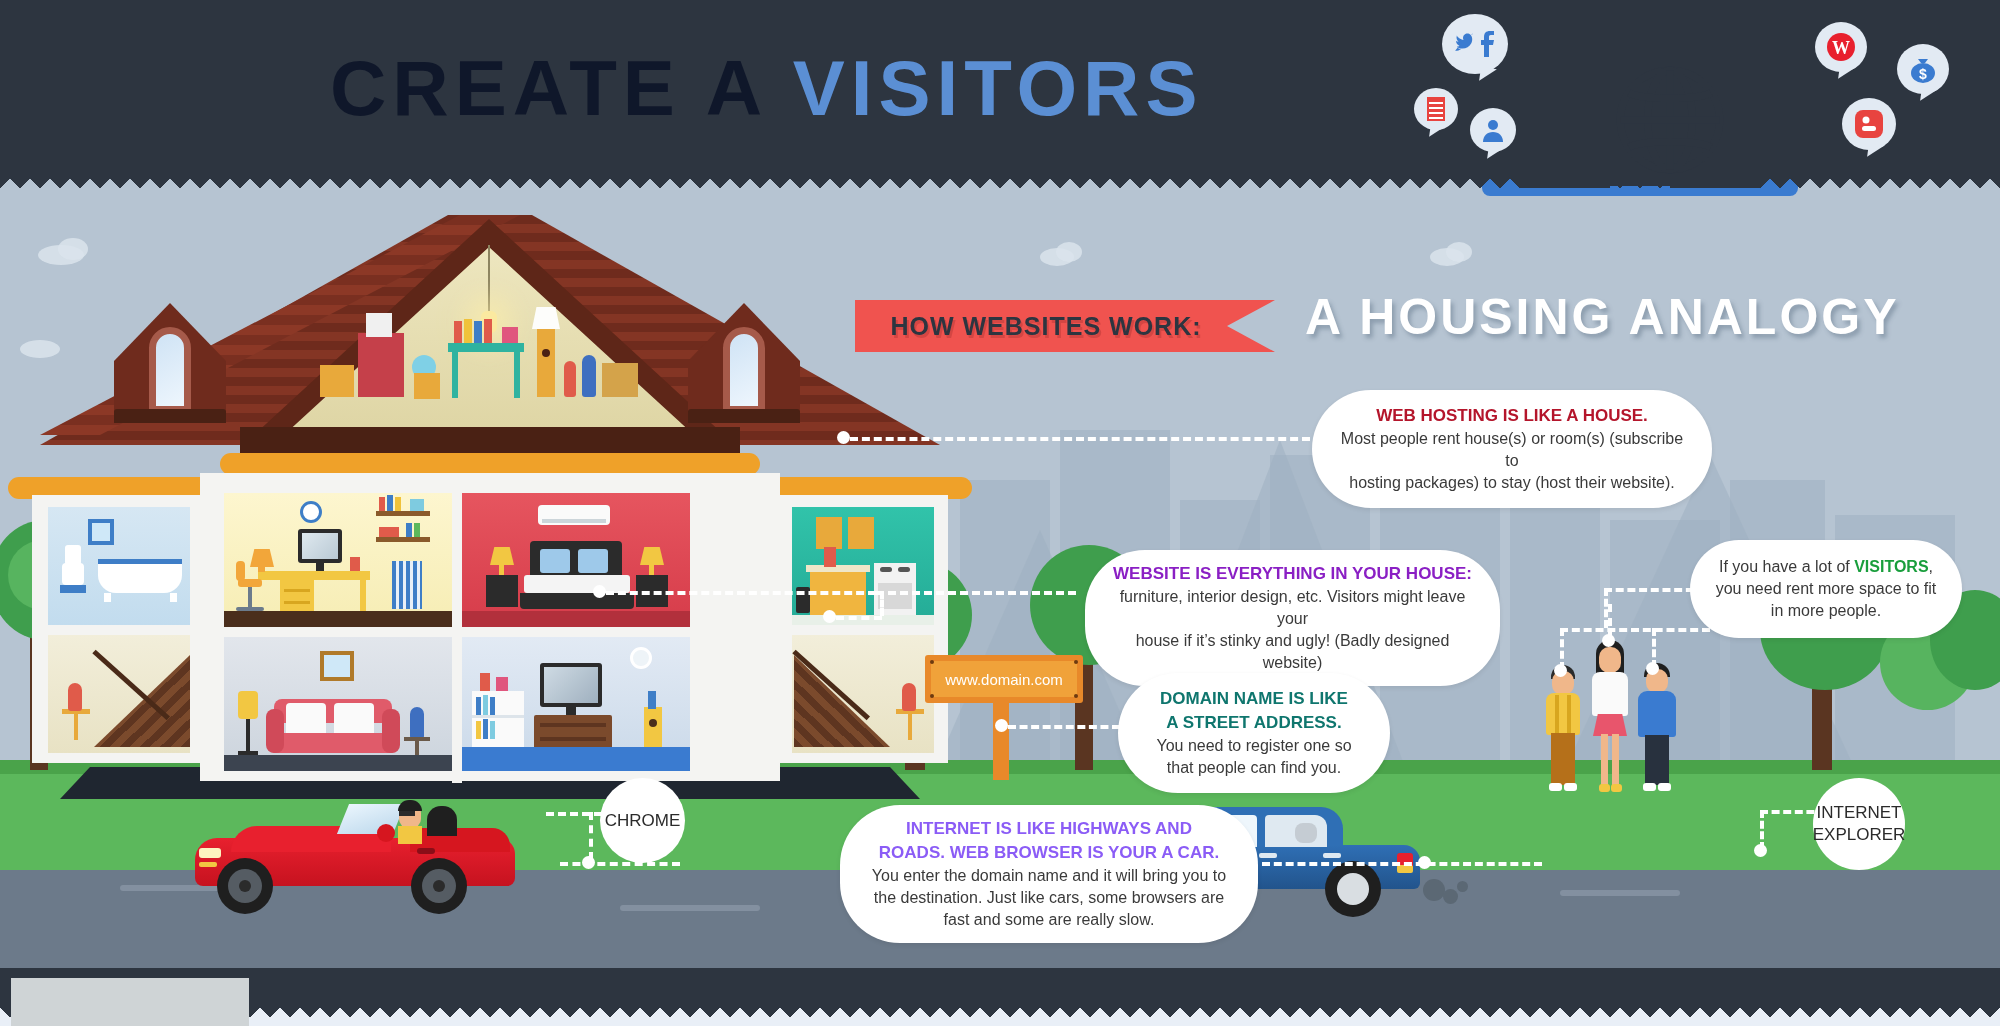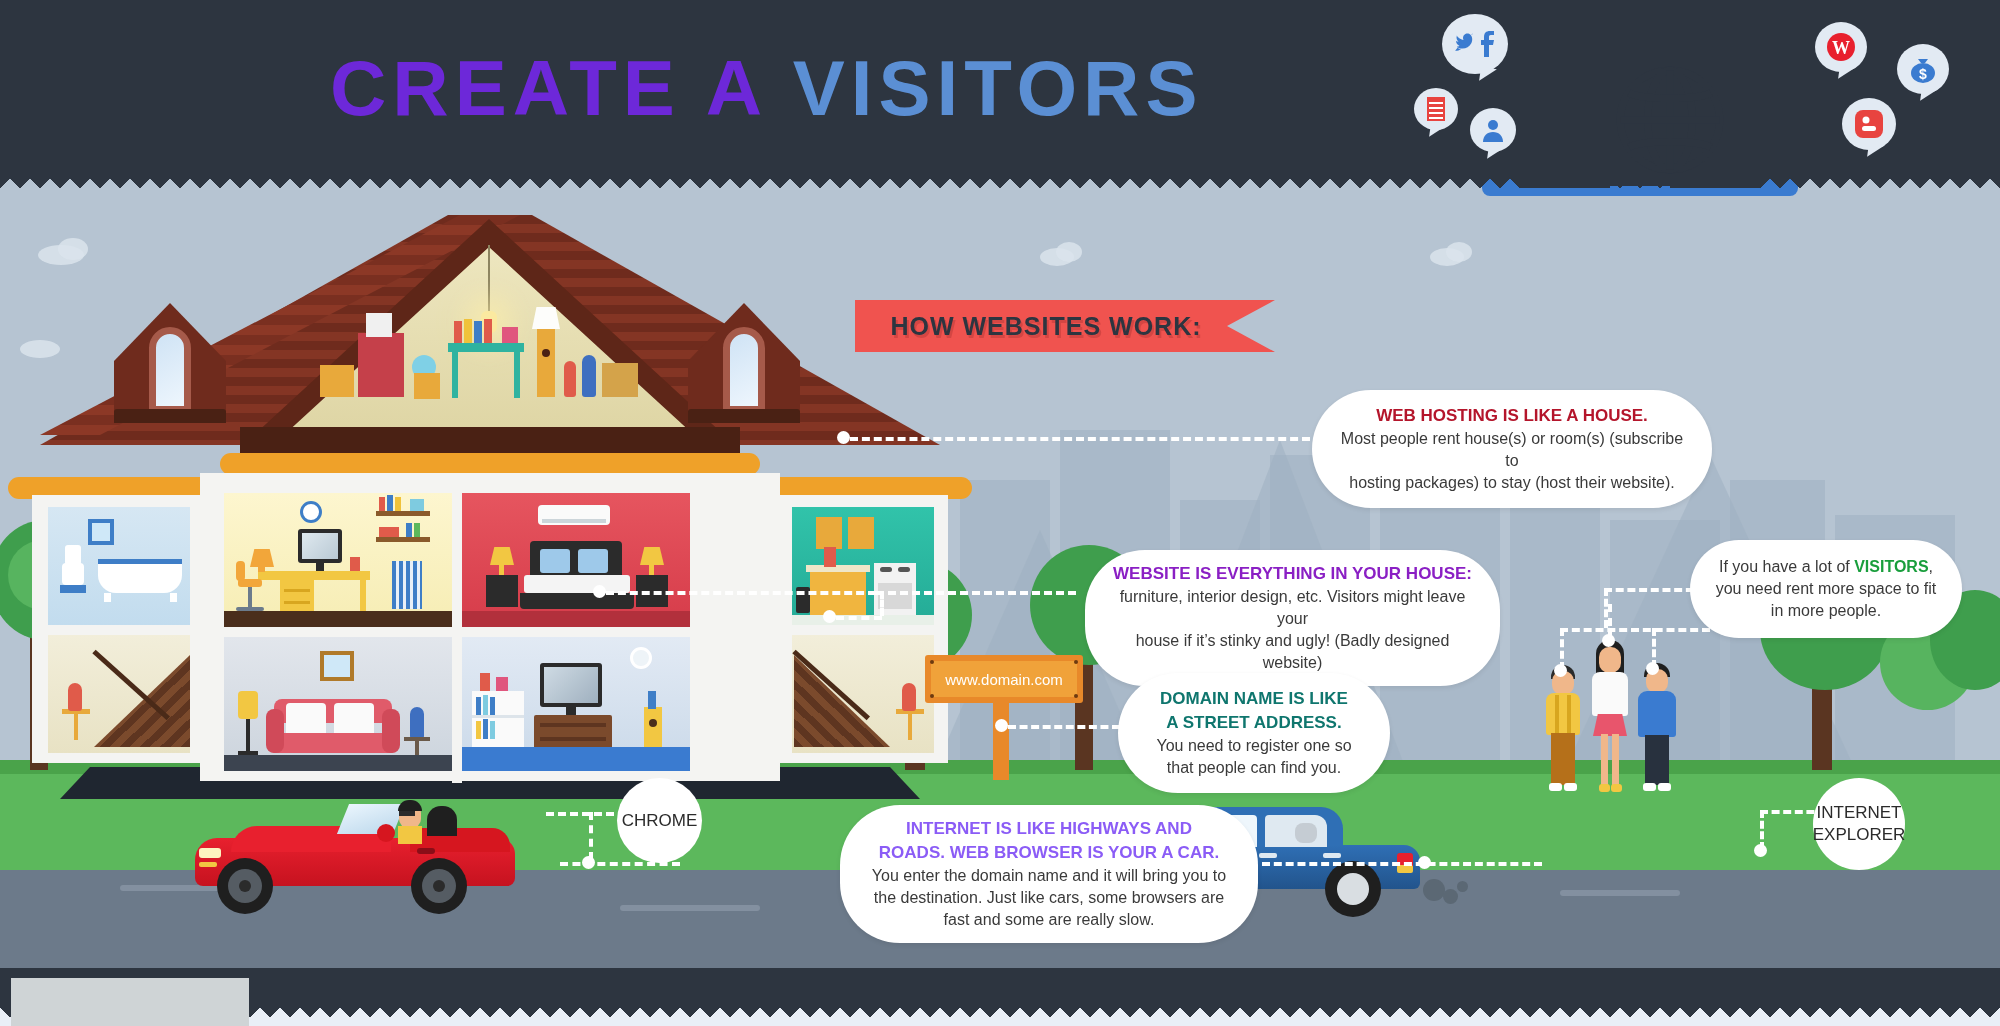--- a/index.html
+++ b/index.html
@@ -33,21 +33,21 @@
   }
   .ribbon-text {
     font-size: 40px; font-weight: bold; color: #2d3540; letter-spacing: 2px;
     padding-left: 38px; text-shadow: 3px 4px 0 rgba(170,40,40,.35);
   }
   .title-main {
     position: absolute; left: 330px; top: 38px; z-index: 23;
     font-size: 78px; font-weight: bold; letter-spacing: 6px; line-height: 100px;
     white-space: nowrap;
   }
-  .title-main .w1 { color: #6d28d9; }
+  .title-main .w1 { color: #0f172a; }
   .title-main .w2 { color: #5b8fd4; }
 
   
   .bubble-ico {
     position: absolute; z-index: 24;
     background: #e2eaf3; border-radius: 50%;
     display: flex; align-items: center; justify-content: center;
   }
   .bubble-ico::after {
     content: ""; position: absolute; bottom: -8px; right: 12px;
@@ -558,31 +558,32 @@
   </div>
 
   <div class="callout" style="left:840px;top:805px;width:418px;padding:12px 24px;">
     <div class="hd blue">INTERNET IS LIKE HIGHWAYS AND</div>
     <div class="hd blue">ROADS. WEB BROWSER IS YOUR A CAR.</div>
     <div class="bd">You enter the domain name and it will bring you to</div>
     <div class="bd">the destination. Just like cars, some browsers are</div>
     <div class="bd">fast and some are really slow.</div>
   </div>
 
-  <div class="badge" style="left:617px;top:778px;width:85px;height:85px;">
+  <div class="badge" style="left:600px;top:778px;width:85px;height:85px;">
     <span>CHROME</span>
   </div>
   <div class="badge" style="left:1813px;top:778px;width:92px;height:92px;flex-direction:column;">
     <span>INTERNET</span>
     <span>EXPLORER</span>
   </div>
 
   <div style="position:absolute;left:855px;top:300px;width:420px;height:52px;background:#f0534f;clip-path:polygon(0 0,420px 0,372px 26px,420px 52px,0 52px);z-index:38;display:flex;align-items:center;justify-content:center;">
     <span style="font-size:25px;font-weight:bold;color:#2d3540;letter-spacing:1px;text-shadow:2px 3px 0 rgba(150,40,40,.3);padding-right:38px;">HOW WEBSITES WORK:</span>
   </div>
+  <div style="position:absolute;left:1305px;top:288px;z-index:38;font-size:50px;font-weight:bold;letter-spacing:3px;color:#fff;text-shadow:3px 4px 4px rgba(90,110,130,.45);white-space:nowrap;">A HOUSING ANALOGY</div>
 
   <div class="header-band"></div>
   <div class="header-zig"></div>
 
 
   <div class="title-main">
     <span class="w1">CREATE A</span>
     <span class="w2">VISITORS</span>
   </div>
 

